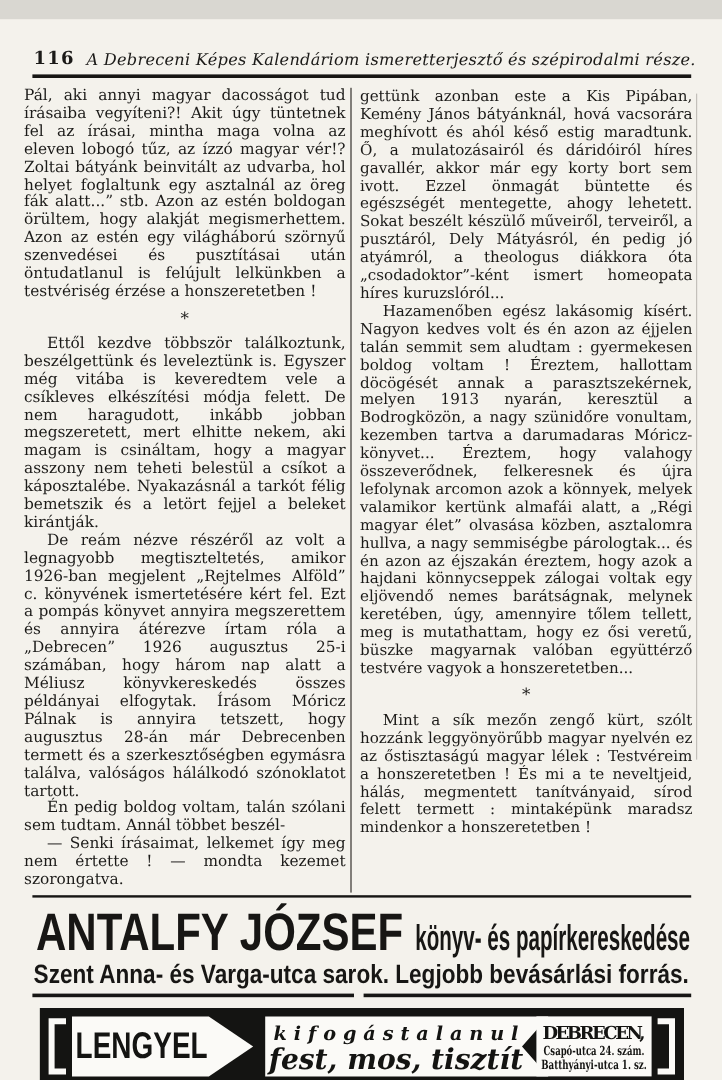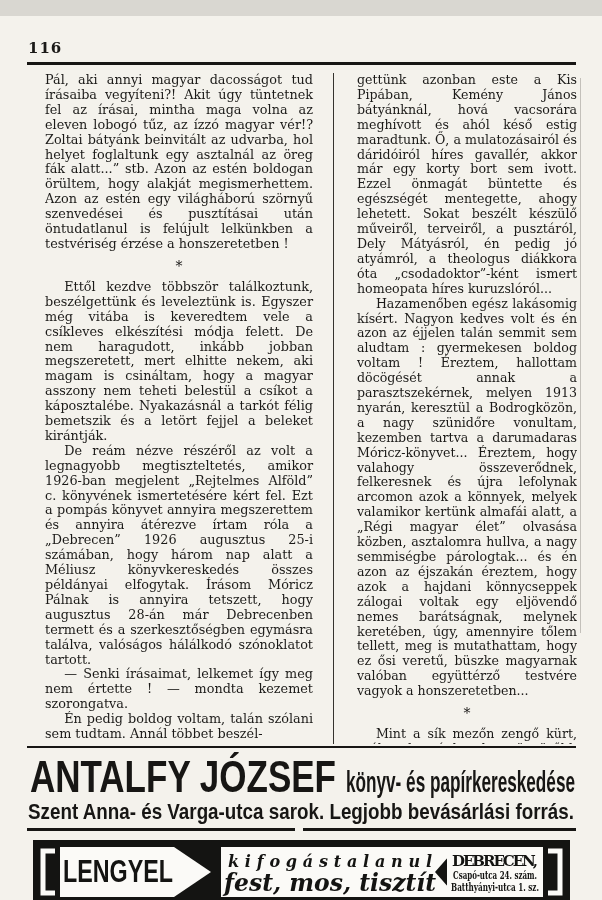--- a/index.html
+++ b/index.html
@@ -7,21 +7,21 @@
     position:relative;width:602px;height:900px;margin:16px auto;
     background:#f4f2ec;color:#1b1a18;overflow:hidden;
     font-family:"DejaVu Serif",serif;
   }
   
   .pagenum{position:absolute;left:28px;top:23px;font-size:15px;font-weight:bold;letter-spacing:1px;}
   .htitle{position:absolute;left:72px;right:40px;top:26px;text-align:center;
           font-style:italic;font-size:13.5px;letter-spacing:.2px;white-space:nowrap;}
   .hrule{position:absolute;left:27px;right:26px;top:46px;height:3px;background:#171614;}
   
-  .cols{position:absolute;left:45px;right:25px;top:57px;height:671px;display:flex;overflow:hidden;gap:16px;}
+  .cols{position:absolute;left:20px;right:25px;top:57px;height:671px;display:flex;overflow:hidden;}
   .col{text-align:justify;}
   .col-left{width:268px;font-size:12.8px;line-height:14.9px;}
   .vdiv{width:1px;background:#35332e;margin-left:4px;}
   .col-right{flex:1;padding-left:7px;font-size:12.6px;line-height:14.9px;}
   .para{margin:0;}
   .para.ind{text-indent:1.5em;}
   .sep{text-align:center;font-size:14px;line-height:15px;margin:7px 0 6px;}
   .edge-line{position:absolute;right:21px;top:62px;width:1.5px;height:555px;background:rgba(92,88,80,.32);}
   
   .rule-a{position:absolute;left:27px;right:26px;top:730px;height:2px;background:#171614;}
@@ -30,30 +30,31 @@
   
   .antalfy-svg{position:absolute;left:0;top:735px;}
   .lengyel-svg{position:absolute;left:33px;top:824px;}
 </style>
 </head>
 <body>
 
 <div class="page">
 
   <div class="pagenum">116</div>
+  <div class="htitle">A Debreceni Képes Kalendáriom ismeretterjesztő és szépirodalmi része.</div>
   <div class="hrule"></div>
 
   <div class="cols">
     <div class="col col-left">
         <p class="para">Pál, aki annyi magyar dacosságot tud írásaiba vegyíteni?! Akit úgy tüntetnek fel az írásai, mintha maga volna az eleven lobogó tűz, az ízzó magyar vér!? Zoltai bátyánk beinvitált az udvarba, hol helyet foglaltunk egy asztalnál az öreg fák alatt...” stb. Azon az estén boldogan örültem, hogy alakját megismerhettem. Azon az estén egy világháború szörnyű szenvedései és pusztításai után öntudatlanul is felújult lelkünkben a testvériség érzése a honszeretetben !</p>
         <div class="sep">*</div>
         <p class="para ind">Ettől kezdve többször találkoztunk, beszélgettünk és leveleztünk is. Egyszer még vitába is keveredtem vele a csíkleves elkészítési módja felett. De nem haragudott, inkább jobban megszeretett, mert elhitte nekem, aki magam is csináltam, hogy a magyar asszony nem teheti belestül a csíkot a káposztalébe. Nyakazásnál a tarkót félig bemetszik és a letört fejjel a beleket kirántják.</p>
         <p class="para ind">De reám nézve részéről az volt a legnagyobb megtiszteltetés, amikor 1926-ban megjelent „Rejtelmes Alföld” c. könyvének ismertetésére kért fel. Ezt a pompás könyvet annyira megszerettem és annyira átérezve írtam róla a „Debrecen” 1926 augusztus 25-i számában, hogy három nap alatt a Méliusz könyvkereskedés összes példányai elfogytak. Írásom Móricz Pálnak is annyira tetszett, hogy augusztus 28-án már Debrecenben termett és a szerkesztőségben egymásra találva, valóságos hálálkodó szónoklatot tartott.</p>
+        <p class="para ind">Én pedig boldog voltam, talán szólani sem tudtam. Annál többet beszél-</p>
         <p class="para ind">— Senki írásaimat, lelkemet így meg nem értette ! — mondta kezemet szorongatva.</p>
-        <p class="para ind">Én pedig boldog voltam, talán szólani sem tudtam. Annál többet beszél-</p>
       </div>
     <div class="vdiv"></div>
     <div class="col col-right">
         <p class="para">gettünk azonban este a Kis Pipában, Kemény János bátyánknál, hová vacsorára meghívott és ahól késő estig maradtunk. Ő, a mulatozásairól és dáridóiról híres gavallér, akkor már egy korty bort sem ivott. Ezzel önmagát büntette és egészségét mentegette, ahogy lehetett. Sokat beszélt készülő műveiről, terveiről, a pusztáról, Dely Mátyásról, én pedig jó atyámról, a theologus diákkora óta „csodadoktor”-ként ismert homeopata híres kuruzslóról...</p>
         <p class="para ind">Hazamenőben egész lakásomig kísért. Nagyon kedves volt és én azon az éjjelen talán semmit sem aludtam : gyermekesen boldog voltam ! Éreztem, hallottam döcögését annak a parasztszekérnek, melyen 1913 nyarán, keresztül a Bodrogközön, a nagy szünidőre vonultam, kezemben tartva a darumadaras Móricz-könyvet... Éreztem, hogy valahogy összeverődnek, felkeresnek és újra lefolynak arcomon azok a könnyek, melyek valamikor kertünk almafái alatt, a „Régi magyar élet” olvasása közben, asztalomra hullva, a nagy semmiségbe párologtak... és én azon az éjszakán éreztem, hogy azok a hajdani könnycseppek zálogai voltak egy eljövendő nemes barátságnak, melynek keretében, úgy, amennyire tőlem tellett, meg is mutathattam, hogy ez ősi veretű, büszke magyarnak valóban együttérző testvére vagyok a honszeretetben...</p>
         <div class="sep">*</div>
         <p class="para ind">Mint a sík mezőn zengő kürt, szólt hozzánk leggyönyörűbb magyar nyelvén ez az őstisztaságú magyar lélek : Testvéreim a honszeretetben ! És mi a te neveltjeid, hálás, megmentett tanítványaid, sírod felett termett : mintaképünk maradsz mindenkor a honszeretetben !</p>
       </div>
   </div>
   <div class="edge-line"></div>

